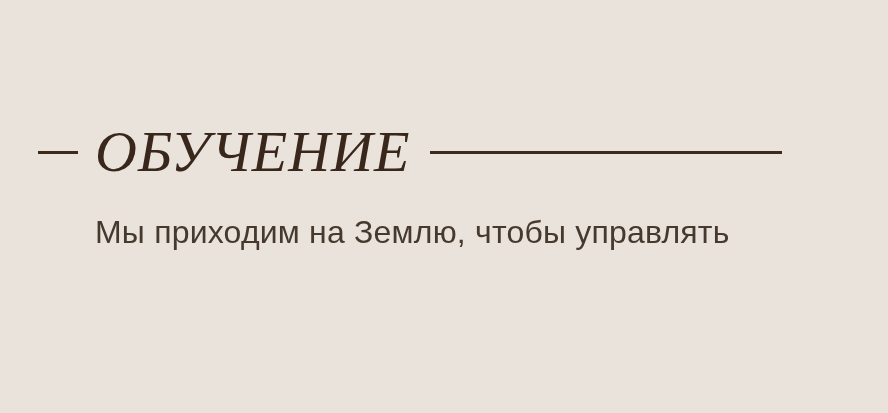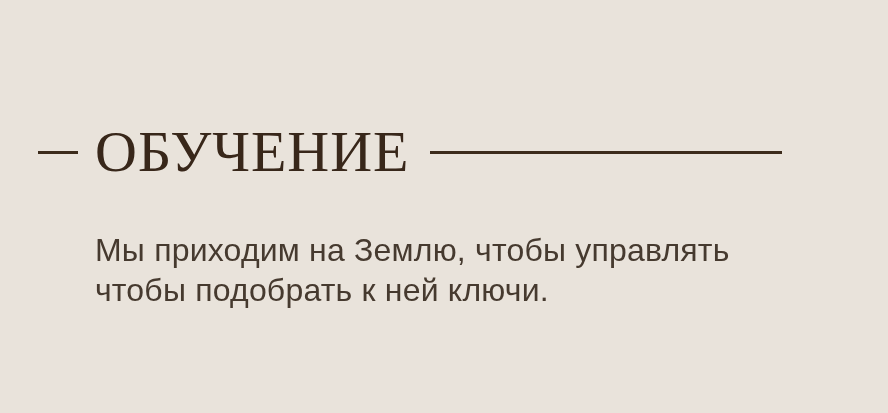--- a/index.html
+++ b/index.html
@@ -39,32 +39,33 @@
   }
   .section-title {
     font-family: "Liberation Serif", serif;
     font-weight: 400;
     font-size: 58px;
     line-height: 1;
     letter-spacing: 1px;
     color: var(--heading-color);
     white-space: nowrap;
     flex: 0 0 auto;
+    font-style: italic;
   }
   .rule-right {
     width: 352px;
     height: 3px;
     background: var(--rule-color);
     flex: 0 0 auto;
     margin-left: 20px;
   }
   .body-paragraph {
     position: absolute;
     left: 95px;
-    top: 230px;
+    top: 212px;
     width: 720px;
     font-size: 32px;
     line-height: 40px;
     letter-spacing: 0.2px;
     color: var(--body-color);
   }
   .paragraph-line {
     white-space: nowrap;
   }
 </style>
@@ -74,16 +75,15 @@
 <div class="page">
 
   <div class="heading-row">
     <span class="dash-left"></span>
     <h1 class="section-title">ОБУЧЕНИЕ</h1>
     <span class="rule-right"></span>
   </div>
 
   <div class="body-paragraph">
     <div class="paragraph-line">Мы приходим на Землю, чтобы управлять</div>
-    <div class="paragraph-line">чтобы подобрать к ней ключи.</div>
   </div>
 
 </div>
 
 </body></html>

